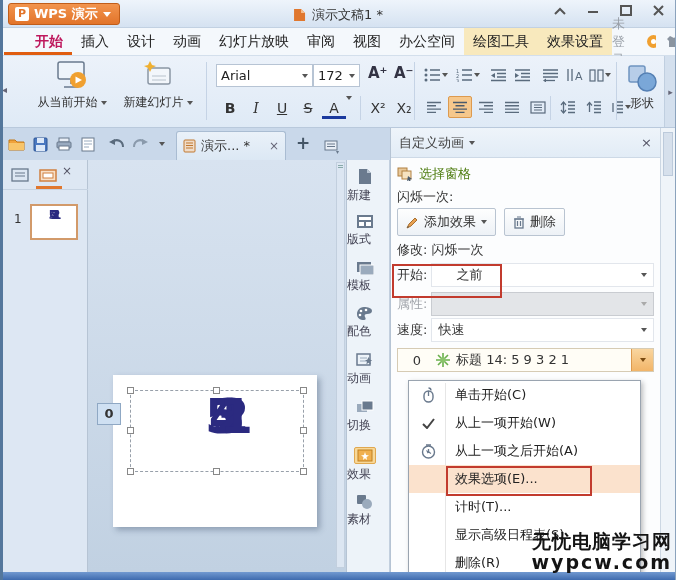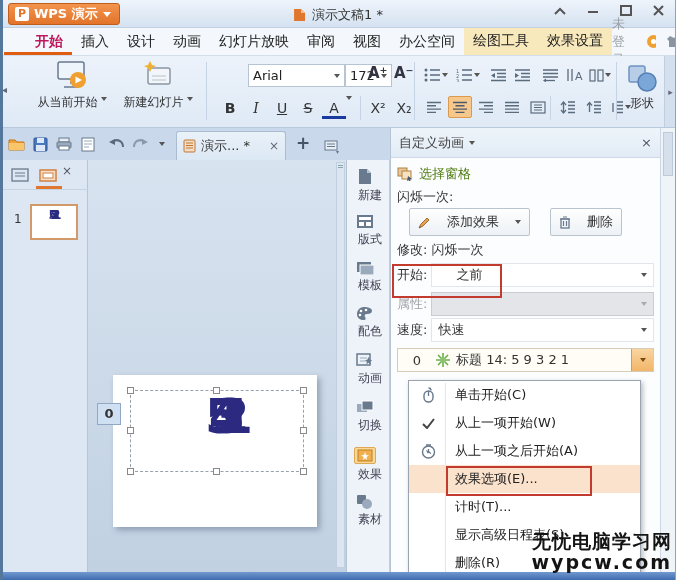--- a/index.html
+++ b/index.html
@@ -20,34 +20,34 @@
     font-size:13px; color:#333; display:flex; gap:6px; align-items:center; }
   .win-controls { position:absolute; right:12px; top:5px; display:flex; gap:21px; align-items:center;}
   .win-controls svg { display:block; }
 
   
   .menubar { position:absolute; left:0; top:28px; width:676px; height:28px;
     background:#f4f8fc; border-bottom:1px solid #d3dfec; display:flex; align-items:stretch; padding-left:4px; font-size:14px; color:#222;}
   .mtab { padding:0 9px; line-height:26px; cursor:default; white-space:nowrap;}
   .mtab.active { color:#be185d; font-weight:bold; border-bottom:3px solid #e0workaround;padding-left:31px;}
   .mtab.active { border-bottom:3px solid #e05d10; }
-  .mtab.hl { background:#f8e9bd;font-family:Liberation Mono, monospace; }
+  .mtab.hl { background:#f8e9bd; }
   .menu-right { margin-left:auto; display:flex; align-items:center; gap:10px; padding-right:8px; font-size:13px;}
   .login { color:#9aa0a8; }
   .helpq { color:#555; display:flex; align-items:center; gap:2px;}
 
   
   .ribbon { position:absolute; left:0; top:56px; width:676px; height:72px;
     background:linear-gradient(#ecf2fa,#dfeaf6); border-bottom:1px solid #b9c9dc; font-size:12px; color:#333;}
   .rib-sep { position:absolute; top:6px; width:1px; height:58px; background:#c5d3e5; }
   .bigbtn { position:absolute; top:4px; width:88px; height:62px; text-align:center; cursor:default;}
-  .bigbtn .lbl { margin-top:4px; display:flex; justify-content:center; align-items:flex-start; gap:3px; }
+  .bigbtn .lbl { margin-top:4px; display:flex; justify-content:center; align-items:center; gap:3px; }
   .tri-s { width:0; height:0; border:3px solid transparent; border-top:4px solid #555; margin-top:3px;}
   .combo { position:absolute; height:23px; background:#fff; border:1px solid #b7c4d4;
-    display:flex; align-items:center; padding:0 4px; font-size:13px; color:#222;margin-left:32px;}
+    display:flex; align-items:center; padding:0 4px; font-size:13px; color:#222;}
   .combo .tri-s { margin-left:auto; }
   .fmtbtn { position:absolute; top:41px; width:24px; height:22px; text-align:center; line-height:22px;
     font-size:14px; color:#333; cursor:default;}
   .sizebtn { position:absolute; top:8px; font-size:15px; color:#334; font-weight:bold; cursor:default;}
   .icbtn { position:absolute; width:24px; height:22px; display:flex; align-items:center; justify-content:center; gap:1px; cursor:default;}
   .icbtn.hl { background:#f6c88c; border:1px solid #dd9a4e; border-radius:2px; }
   .shapes-grp { position:absolute; left:622px; top:8px; width:40px; text-align:center;}
   .rib-collapse { position:absolute; left:2px; top:28px; color:#667; font-size:10px;}
   .rstrip { position:absolute; left:664px; top:0; width:12px; height:71px; background:#d4e0ee;
     border-left:1px solid #c0cfe0; display:flex; align-items:center; justify-content:center; color:#667; font-size:9px;}
@@ -66,22 +66,22 @@
   
   .rpanel { position:absolute; left:390px; top:128px; width:270px; height:444px;
     background:#fcfdfe; border-left:1px solid #b6c4d4; font-size:13px; color:#333;}
   .rp-header { height:30px; background:linear-gradient(#eef4fa,#e2ecf6); border-bottom:1px solid #cdd9e6;
     display:flex; align-items:center; padding:0 8px; gap:5px; color:#444;}
   .rp-header .x { margin-left:auto; color:#556; font-size:13px;}
   .rp-body { padding:4px 6px 0 6px; }
   .selpane { display:flex; align-items:center; gap:6px; height:24px; color:#4d7c0f; }
   .seclabel { height:22px; line-height:22px; color:#333; }
   .btnrow { display:flex; gap:8px; height:28px; margin-bottom:4px; }
-  .pbtn { display:flex; align-items:center; gap:16px; padding:0 8px; border:1px solid #b9c4d1;
-    background:linear-gradient(#fefefe,#edf1f6); border-radius:2px; color:#333; cursor:default;margin-left:12px;}
+  .pbtn { display:flex; align-items:center; gap:5px; padding:0 8px; border:1px solid #b9c4d1;
+    background:linear-gradient(#fefefe,#edf1f6); border-radius:2px; color:#333; cursor:default;}
   .modline { height:20px; line-height:20px; }
   .prow { display:flex; align-items:center; height:30px; gap:4px; }
   .prow .cb { flex:1; display:flex; align-items:center; height:24px; background:#fff;
     border:1px solid #e2e6ec; padding:0 6px; }
   .prow .cb .tri-s { margin-left:auto; }
   .prow.disabled { color:#a0a4aa; height:28px; }
   .prow.disabled .cb { background:#e3e5e8; border-color:#c9ccd1; }
   .prow.speed { height:24px; }
   .animitem { margin-top:6px; display:flex; align-items:center; height:24px;
     border:1px solid #d6cbb4; background:#fffdf6; }
@@ -122,21 +122,21 @@
   .tbox { position:absolute; left:17px; top:15px; width:174px; height:82px; border:1px dashed #98a0aa; }
   .hd { position:absolute; width:7px; height:7px; background:#fff; border:1px solid #888; }
   .glyph { position:absolute; left:74px; top:0px; font-size:48px; font-weight:bold; color:#2b2a80;
     letter-spacing:-0.62em; line-height:1.05; }
   .badge0 { position:absolute; left:9px; top:243px; width:24px; height:22px; background:#cfe0f2;
     border:1px solid #8fa8c4; text-align:center; line-height:20px; font-size:13px; font-weight:bold; color:#333;}
 
   
   .vtoolbar { position:absolute; left:347px; top:160px; width:43px; height:412px; background:#edf3f9;
     border-right:1px solid #c2cfde; }
-  .vitem { position:absolute; left:0; width:35px; text-align:right; font-size:12px; color:#445; cursor:default;}
+  .vitem { position:absolute; left:0; width:35px; text-align:left; font-size:12px; color:#445; cursor:default;}
   .vitem .vic { display:flex; justify-content:center; margin-bottom:2px; }
   .vitem .vic.sel { background:#f8d898; border:1px solid #e0a850; border-radius:2px; width:22px; margin:0 auto 2px auto;}
 
   
   .rscroll { position:absolute; left:660px; top:128px; width:16px; height:444px; background:#eff4f9;
     border-left:1px solid #ccd7e3; }
   .rscroll .thumbv { position:absolute; left:2px; top:4px; width:10px; height:44px; background:#d6e0ec; border:1px solid #bccadb;}
   .bottomstrip { position:absolute; left:0; top:572px; width:676px; height:8px;
     background:linear-gradient(#7199d0,#3f6bae); z-index:40; }
   .leftedge { position:absolute; left:0; top:0; width:3px; height:580px; background:#54779c; z-index:45; }

